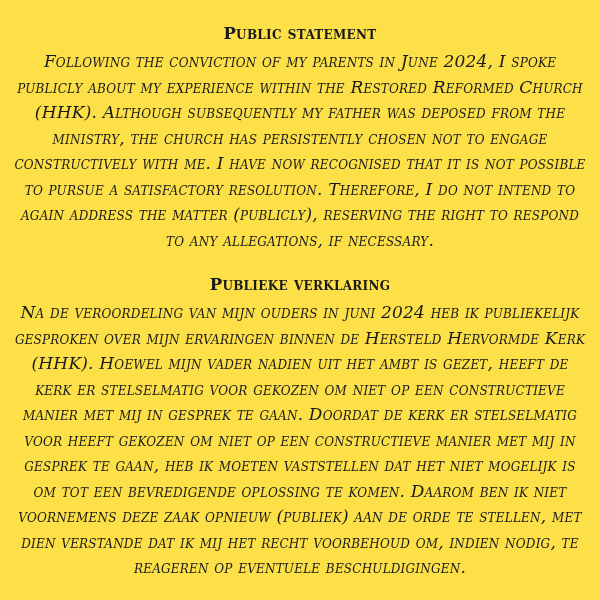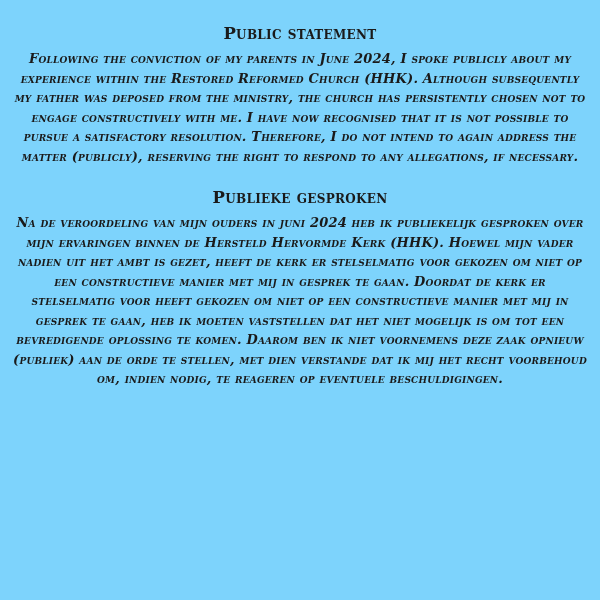--- a/index.html
+++ b/index.html
@@ -10,38 +10,38 @@
     width: 600px;
     height: 600px;
     background: #ffffff;
     overflow: hidden;
   }
   .page {
     box-sizing: border-box;
     width: 600px;
     height: 600px;
     padding: 24px 12px 0 12px;
-    background: #7dd3fc;
+    background: #fde047;
     color: #1a1a1a;
     font-family: "DejaVu Serif", "Liberation Serif", serif;
     font-variant: small-caps;
     text-align: center;
     overflow: hidden;
   }
   .heading {
     font-size: 16.5px;
     font-weight: 700;
     font-style: normal;
     letter-spacing: 0.3px;
     margin: 0 0 6px 0;
   }
   .para {
-    font-size: 13px;
+    font-size: 17px;
     font-style: italic;
-    font-weight: 700;
+    font-weight: 400;
     line-height: 1.5;
     letter-spacing: 0.2px;
     margin: 0 0 22px 0;
   }
   .signature {
     font-size: 16.5px;
     font-weight: 700;
     font-style: italic;
     letter-spacing: 0.3px;
     margin: 2px 0 0 0;
@@ -49,18 +49,18 @@
 </style>
 </head>
 <body>
 
 <div class="page">
 
   <h1 class="heading">Public statement</h1>
 
   <p class="para">Following the conviction of my parents in June 2024, I spoke publicly about my experience within the Restored Reformed Church (HHK). Although subsequently my father was deposed from the ministry, the church has persistently chosen not to engage constructively with me. I have now recognised that it is not possible to pursue a satisfactory resolution. Therefore, I do not intend to again address the matter (publicly), reserving the right to respond to any allegations, if necessary.</p>
 
-  <h1 class="heading">Publieke gesproken</h1>
+  <h1 class="heading">Publieke verklaring</h1>
 
   <p class="para">Na de veroordeling van mijn ouders in juni 2024 heb ik publiekelijk gesproken over mijn ervaringen binnen de Hersteld Hervormde Kerk (HHK). Hoewel mijn vader nadien uit het ambt is gezet, heeft de kerk er stelselmatig voor gekozen om niet op een constructieve manier met mij in gesprek te gaan. Doordat de kerk er stelselmatig voor heeft gekozen om niet op een constructieve manier met mij in gesprek te gaan, heb ik moeten vaststellen dat het niet mogelijk is om tot een bevredigende oplossing te komen. Daarom ben ik niet voornemens deze zaak opnieuw (publiek) aan de orde te stellen, met dien verstande dat ik mij het recht voorbehoud om, indien nodig, te reageren op eventuele beschuldigingen.</p>
 
 
 </div>
 
 </body></html>

